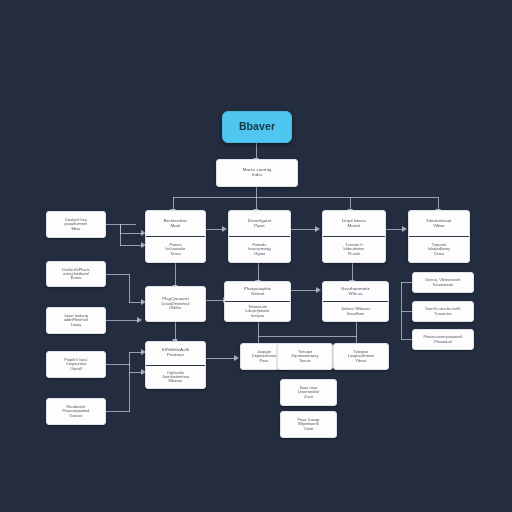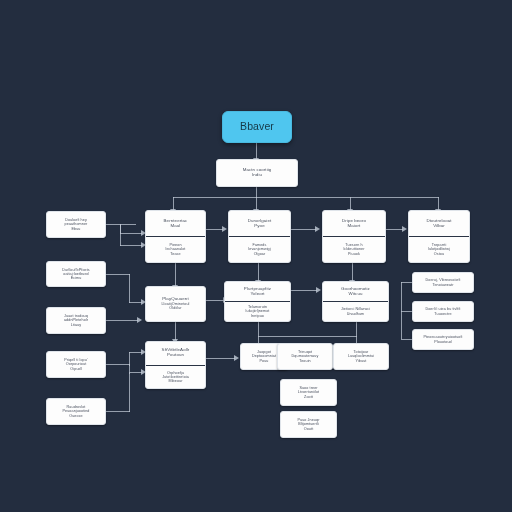--- a/index.html
+++ b/index.html
@@ -62,21 +62,21 @@
   .root{
     position:absolute;
     background:#4fc6ef;
     border:1px solid #49b9e0;
     border-radius:6px;
     display:flex;align-items:center;justify-content:center;
     box-shadow:0 2px 4px rgba(0,0,0,.4);
     box-sizing:border-box;
   }
   .root .ln{
-    color:#12303d;font-size:10.5px;font-weight:400;filter:blur(.5px);opacity:.95;
+    color:#12303d;font-size:10.5px;font-weight:700;filter:blur(.5px);opacity:.95;
   }
 </style>
 </head>
 <body>
 
 <div id="stage">
 
   <div class="edge v" style="left:256px;top:142px;height:17px;"></div>
   <div class="arrow down" style="left:252.5px;top:158px;"></div>
 

